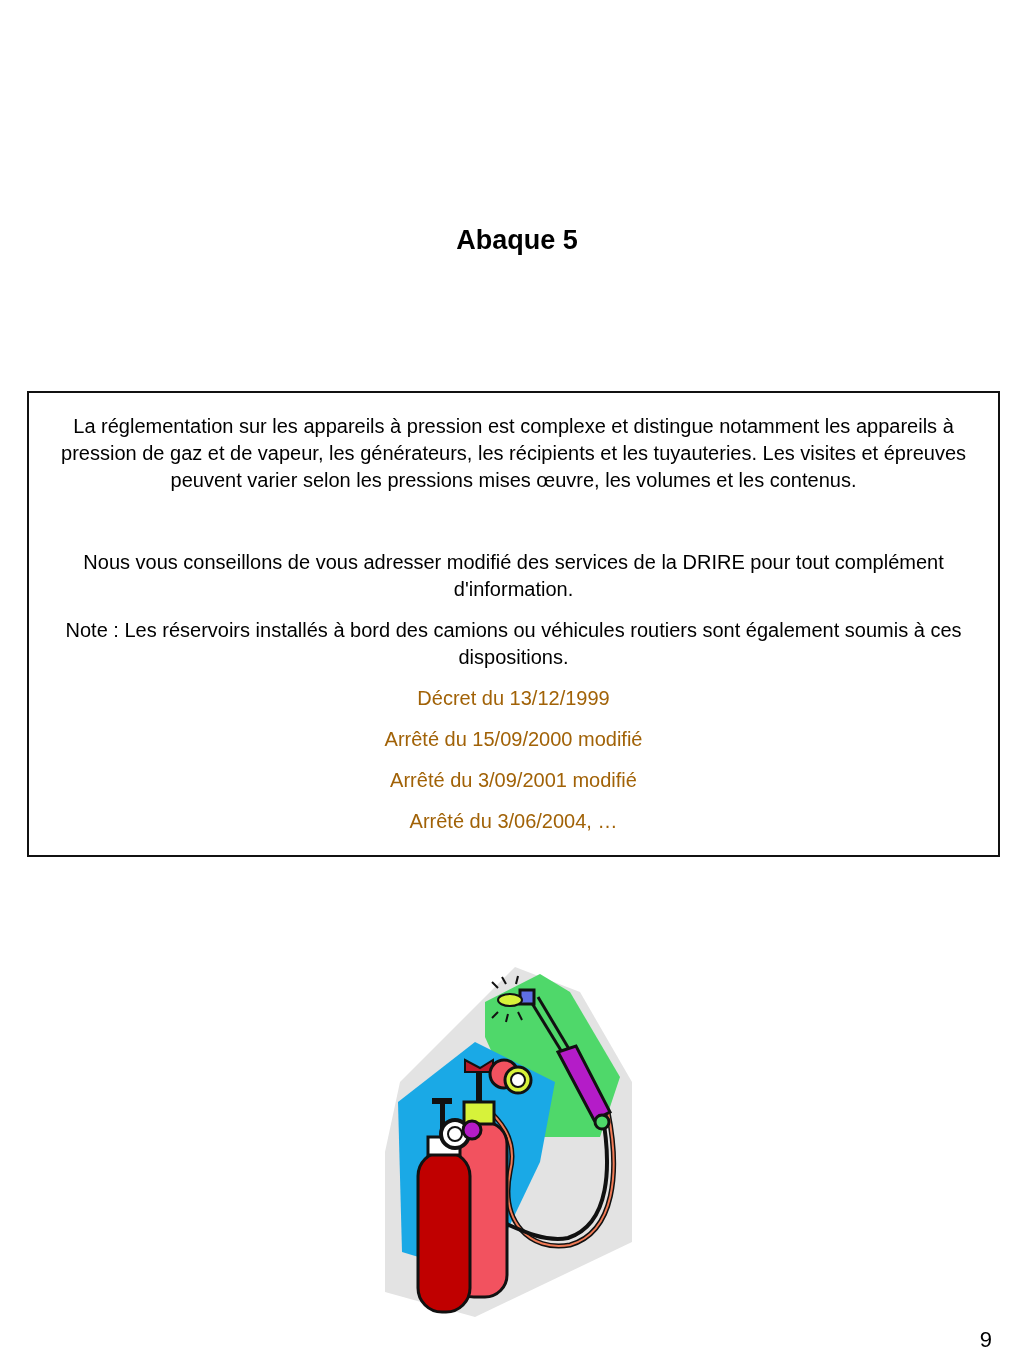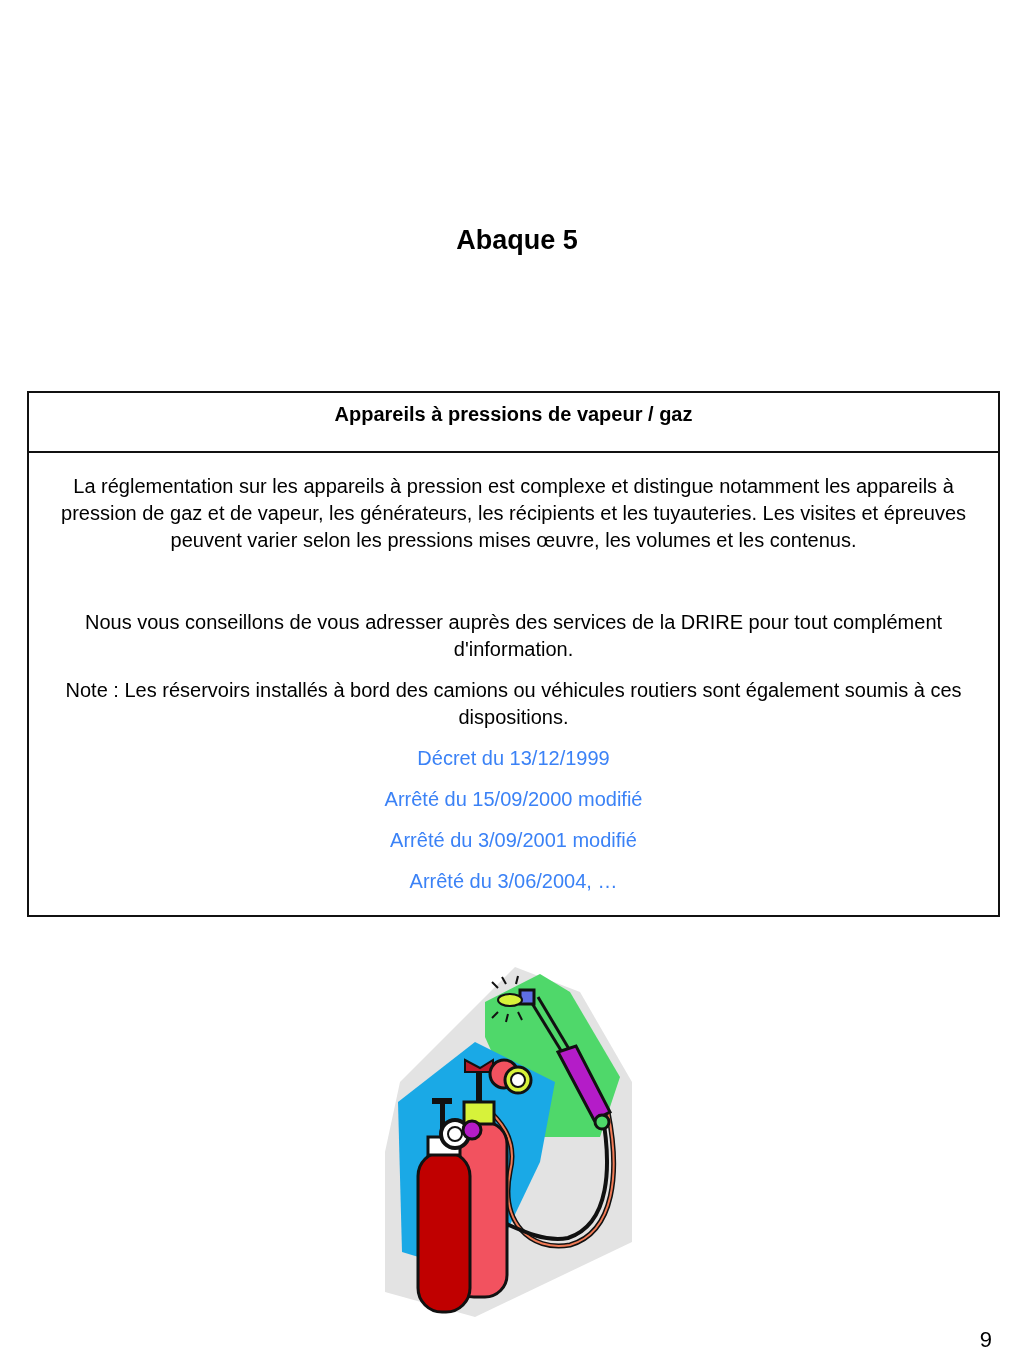--- a/index.html
+++ b/index.html
@@ -17,49 +17,46 @@
   }
   table.main td {
     border: 2px solid #111; vertical-align: top; text-align: center;
     font-size: 20px; line-height: 27px; padding: 0 6px;
   }
   .caption-cell { height: 50px; font-weight: bold; padding-top: 8px !important; vertical-align: top; }
   .head-cell { font-weight: bold; padding-top: 10px !important; padding-bottom: 6px !important; height: 104px; }
   .body-cell { padding: 6px 10px 6px 10px !important; height: 352px; }
   .body-cell p { margin: 14px; }
   .spacer { height: 27px; }
-  .ref { color: #3b82f6; }
+  .ref { color: #a16207; }
   .clipart {
     position: absolute; left: 380px; top: 962px; width: 260px; height: 360px;
   }
   .page-number {
     position: absolute; right: 32px; top: 1326px; font-size: 22px; line-height: 28px;
   }
 </style>
 </head>
 <body>
 
 <div class="page-title">Abaque 5</div>
 
 <table class="main">
   <colgroup>
     <col style="width:313px">
       <col style="width:164px">
       <col style="width:229px">
       <col style="width:265px">
   </colgroup>
   <tbody>
-      <tr>
-    <td colspan="4" class="caption-cell">Appareils à pressions de vapeur / gaz</td>
-  </tr>
   <tr>
     <td colspan="4" class="body-cell">
       <p>La réglementation sur les appareils à pression est complexe et distingue notamment les appareils à pression de gaz et de vapeur, les générateurs, les récipients et les tuyauteries. Les visites et épreuves peuvent varier selon les pressions mises œuvre, les volumes et les contenus.</p>
       <div class="spacer"></div>
-      <p>Nous vous conseillons de vous adresser auprès des services de la DRIRE pour tout complément d'information.</p>
+      <p>Nous vous conseillons de vous adresser modifié des services de la DRIRE pour tout complément d'information.</p>
       <p>Note : Les réservoirs installés à bord des camions ou véhicules routiers sont également soumis à ces dispositions.</p>
       <p class="ref">Décret du 13/12/1999</p>
       <p class="ref">Arrêté du 15/09/2000 modifié</p>
       <p class="ref">Arrêté du 3/09/2001 modifié</p>
       <p class="ref">Arrêté du 3/06/2004, …</p>
     </td>
   </tr>
 </tbody>
   </table>
 

